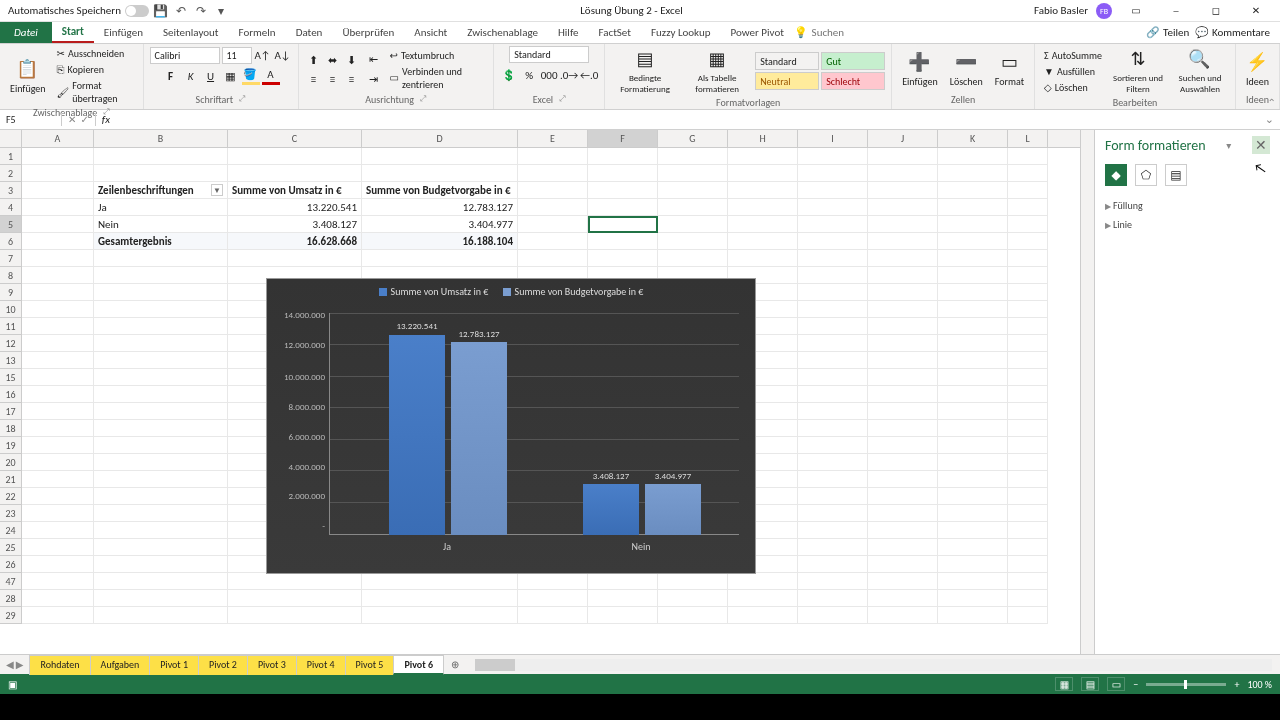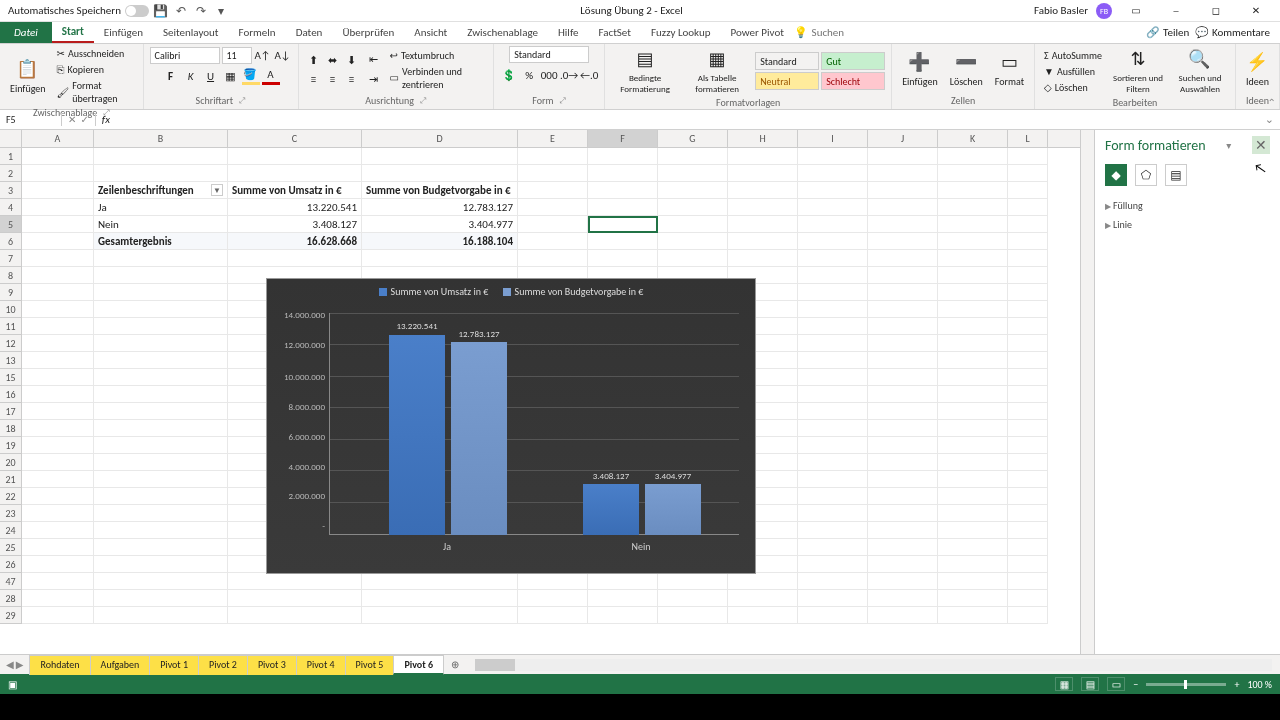--- a/index.html
+++ b/index.html
@@ -23,21 +23,21 @@
 .tab { padding: 0 10px; height: 100%; display: flex; align-items: center; cursor: pointer; color: #444; }
 .tab.active { border-bottom: 2px solid #b91c1c; color: #217346; font-weight: 600; }
 .ribbon-tabs-right { margin-left: auto; display: flex; align-items: center; gap: 6px; padding-right: 10px; }
 .tellme { display: flex; align-items: center; gap: 4px; font-size: 11px; width: 120px; }
 .tellme input { border: none; font-size: 11px; outline: none; width: 80px; }
 
 
 .ribbon { height: 66px; background: #f3f2f1; display: flex; border-bottom: 1px solid #d0d0d0; font-size: 10px; }
 .rgroup { display: flex; flex-direction: column; border-right: 1px solid #e0e0e0; padding: 2px 6px; }
 .rgroup-body { flex: 1; display: flex; align-items: center; gap: 4px; }
-.rgroup-label { text-align: center; font-size: 10px; color: #666; height: 14px; display:flex; align-items:center; justify-content:center; gap:6px;}
+.rgroup-label { text-align: center; font-size: 10px; color: #666; height: 14px; display:flex; justify-content:center; gap:6px;}
 .rgroup-label .dlg { font-size: 8px; color: #888; }
 .big-btn { display: flex; flex-direction: column; align-items: center; justify-content: center; gap: 2px; padding: 2px 4px; cursor: pointer; }
 .big-btn .icon { font-size: 18px; }
 .small-row { display: flex; flex-direction: column; gap: 1px; font-size: 10px; }
 .small-btn { display:flex; align-items:center; gap:3px; padding:1px 3px; cursor:pointer; }
 .font-box { display:flex; flex-direction: column; gap:3px; }
 .font-row { display:flex; align-items:center; gap:2px; }
 .font-select { border:1px solid #ccc; background:#fff; padding:1px 4px; font-size:10px; width:70px;}
 .size-select { border:1px solid #ccc; background:#fff; padding:1px 4px; font-size:10px; width:30px;}
 .fmt-btn { width:18px; height:18px; display:flex; align-items:center; justify-content:center; cursor:pointer; font-size:11px;}
@@ -249,21 +249,21 @@
         </div>
       <div class="font-row">
         <div class="fmt-btn">💲</div>
         <div class="fmt-btn">%</div>
         <div class="fmt-btn">000</div>
         <div class="fmt-btn">.0→</div>
         <div class="fmt-btn">←.0</div>
       </div>
     </div>
     <div class="rgroup-label">
-        <span>Form</span>
+        <span>Excel</span>
         <span class="dlg">⤢</span>
       </div>
   </div>
   <div class="rgroup">
     <div class="rgroup-body">
       <div class="big-btn">
           <span class="icon">▤</span>
           <span style="font-size:9px;width:60px;text-align:center;">Bedingte Formatierung</span>
         </div>
       <div class="big-btn">

